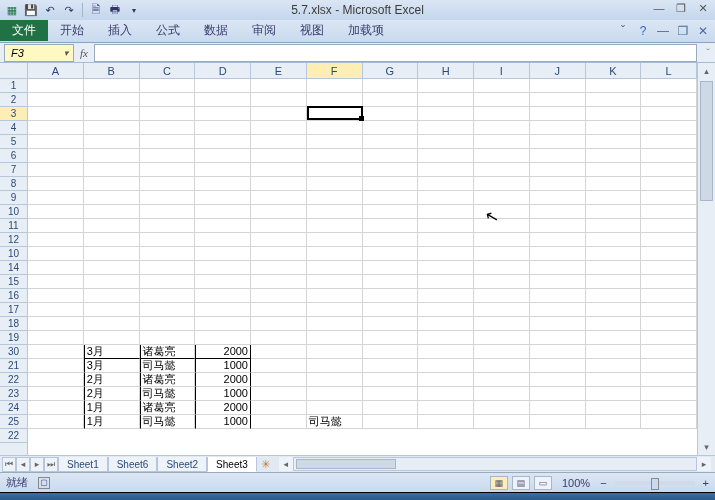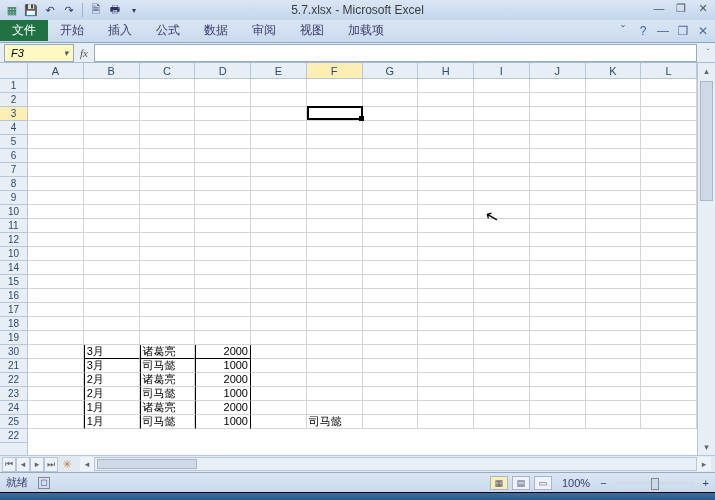--- a/index.html
+++ b/index.html
@@ -538,20 +538,26 @@
   </div>
 </div>
 
 <div class="tabbar">
   <div class="tab-nav">
     <span class="tab-nav-btn">⏮</span>
     <span class="tab-nav-btn">◂</span>
     <span class="tab-nav-btn">▸</span>
     <span class="tab-nav-btn">⏭</span>
   </div>
+  <div id="sheettabs" style="display:flex">
+      <div class="sheet-tab">Sheet1</div>
+      <div class="sheet-tab">Sheet6</div>
+      <div class="sheet-tab">Sheet2</div>
+      <div class="sheet-tab active">Sheet3</div>
+    </div>
   <span class="new-sheet">✳</span>
   <div class="hscroll-container">
     <span class="hscroll-btn">◂</span>
     <div class="hscroll-track">
         <div class="hscroll-thumb"></div>
       </div>
     <span class="hscroll-btn">▸</span>
   </div>
 </div>
 

